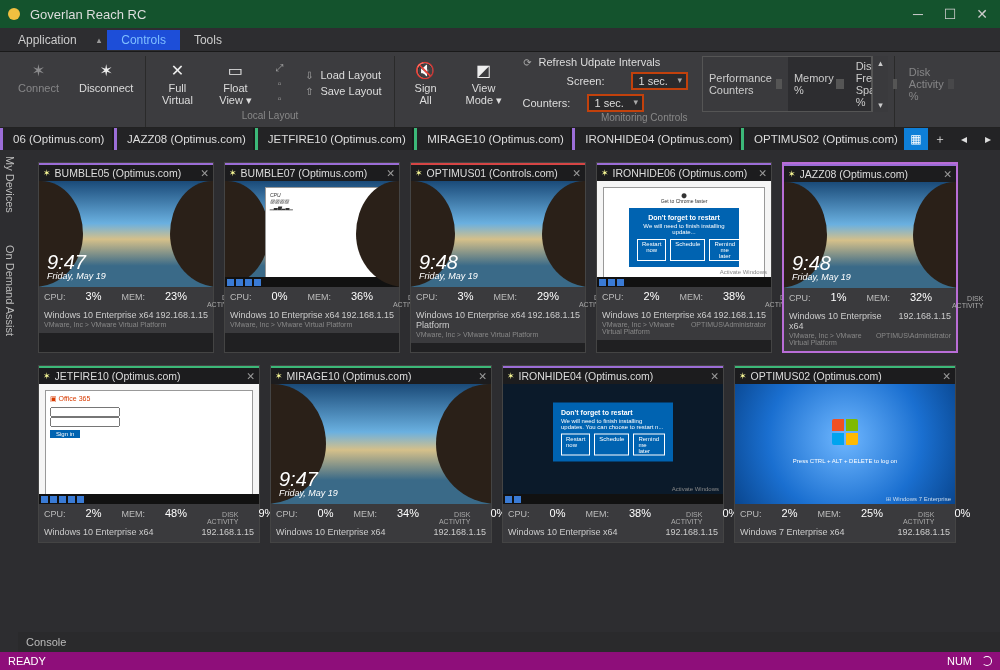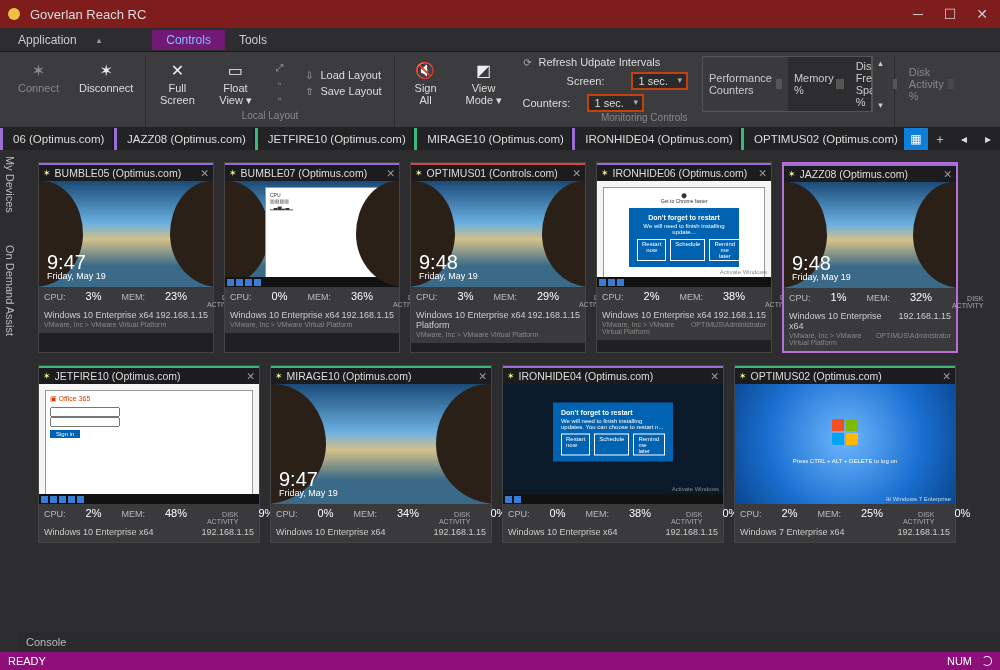--- a/index.html
+++ b/index.html
@@ -1,28 +1,28 @@
 <!DOCTYPE html>
 <html><head>
 <meta charset="utf-8">
 <style>
 * { box-sizing: border-box; margin: 0; padding: 0; }
 body { font-family: "Segoe UI", Arial, sans-serif; background: #2d2d30; color: #ccc; width: 1000px; height: 670px; overflow: hidden; font-size: 12px; }
 
 
-.titlebar { height: 28px; background: #7f1d1d; display: flex; align-items: center; padding: 0 8px; }
+.titlebar { height: 28px; background: #14532d; display: flex; align-items: center; padding: 0 8px; }
 .titlebar .icon-dot { width: 12px; height: 12px; border-radius: 50%; background: #f0c040; margin-right: 10px; }
 .titlebar .title { flex: 1; color: #ddd; font-size: 13px; }
 .titlebar .winbtns { display: flex; gap: 12px; }
 .titlebar .winbtns span { width: 20px; text-align: center; cursor: pointer; font-size: 14px; color: #ccc; }
 
 
 .menurow { height: 24px; background: #2d2d30; display: flex; align-items: center; padding: 0 4px; border-bottom: 1px solid #1a1a1a; }
 .menurow .item { padding: 3px 14px; color: #ccc; cursor: pointer; font-size: 12px; }
-.menurow .item.active { background: #701a75; color: #7fbfff; margin-left: 45px; }
+.menurow .item.active { background: #1d4ed8; color: #7fbfff; }
 .menurow .caretu { padding: 0 6px; font-size: 9px; color: #999; }
 
 
 .ribbon { height: 76px; background: #3c3c3f; display: flex; align-items: stretch; padding: 4px 6px 0 6px; gap: 0; border-bottom: 1px solid #222; }
 .rgroup { display: flex; flex-direction: column; justify-content: flex-start; padding: 0 6px; border-right: 1px solid #2a2a2a; }
 .rbtns { display: flex; gap: 8px; flex: 1; }
 .rbtn { display: flex; flex-direction: column; align-items: center; justify-content: flex-start; padding: 4px 6px; cursor: pointer; min-width: 50px; }
 .rbtn .ric { font-size: 16px; color: #eee; height: 20px; display:flex; align-items:center; justify-content:center;}
 .rbtn .lbl { font-size: 11px; color: #ddd; text-align: center; line-height: 12px; margin-top: 2px; }
 .rbtn.disabled { opacity: .45; cursor: default; }
@@ -60,21 +60,21 @@
 .thead .tico { font-size:9px; color:#ff9; }
 .thead .ttxt { flex:1; white-space:nowrap; overflow:hidden; text-overflow:ellipsis;}
 .thead .tx { cursor:pointer; color:#999;}
 .thead.bc-purple { border-top-color:#9b6dd7;}
 .thead.bc-green { border-top-color:#3cb878;}
 .thead.bc-red { border-top-color:#d64545;}
 
 .tscreen { height:106px; background:#000; position:relative; overflow:hidden;}
 .tscreen.big { height:120px; }
 
-.scene-cave { background: linear-gradient(180deg,#1a4a78 0%,#6ab0e0 40%,#d5c08a 55%,#3a6a88 80%); position:relative;}
+.scene-cave { background: linear-gradient(180deg,#1a4a78 0%,#6ab0e0 40%,#d5c08a 55%,#3a6a88 80%); position:relative;font-style:italic;}
 .scene-cave:before, .scene-cave:after { content:""; position:absolute; top:0; bottom:0; width:40%; background:#2a2018; }
 .scene-cave:before{ left:-15%; border-radius:0 60% 70% 0/0 50% 50% 0; }
 .scene-cave:after{ right:-15%; border-radius:60% 0 0 70%/50% 0 0 50%; }
 .clock { position:absolute; left:8px; bottom:6px; color:#fff; font-weight:300; }
 .clock .tm { font-size:20px; line-height:18px;}
 .clock .dt { font-size:9px; }
 .scene-white { background:#f5f5f5; }
 .scene-dark { background:#0b1a2a; }
 .scene-win7 { background: radial-gradient(circle at 50% 45%, #6fb7ff 0%, #1a6fd0 60%, #09468f 100%); }
 .win7logo { position:absolute; left:50%; top:40%; transform:translate(-50%,-50%); width:26px; height:26px; }
@@ -142,21 +142,21 @@
       </div>
     </div>
     <div class="caption">&nbsp;</div>
   </div>
 
   <div class="rgroup">
     <div class="rbtns">
       <div class="rbtn">
         <span class="ric">✕</span>
         <span class="lbl" style="white-space:pre;">Full
-Screen</span>
+Virtual</span>
       </div>
       <div class="rbtn">
         <span class="ric">▭</span>
         <span class="lbl" style="white-space:pre;"><span>Float
 View </span>▾</span>
       </div>
       <div class="smallcol">
         <div class="row">
             <span class="tinyico">⤢</span>
           </div>

